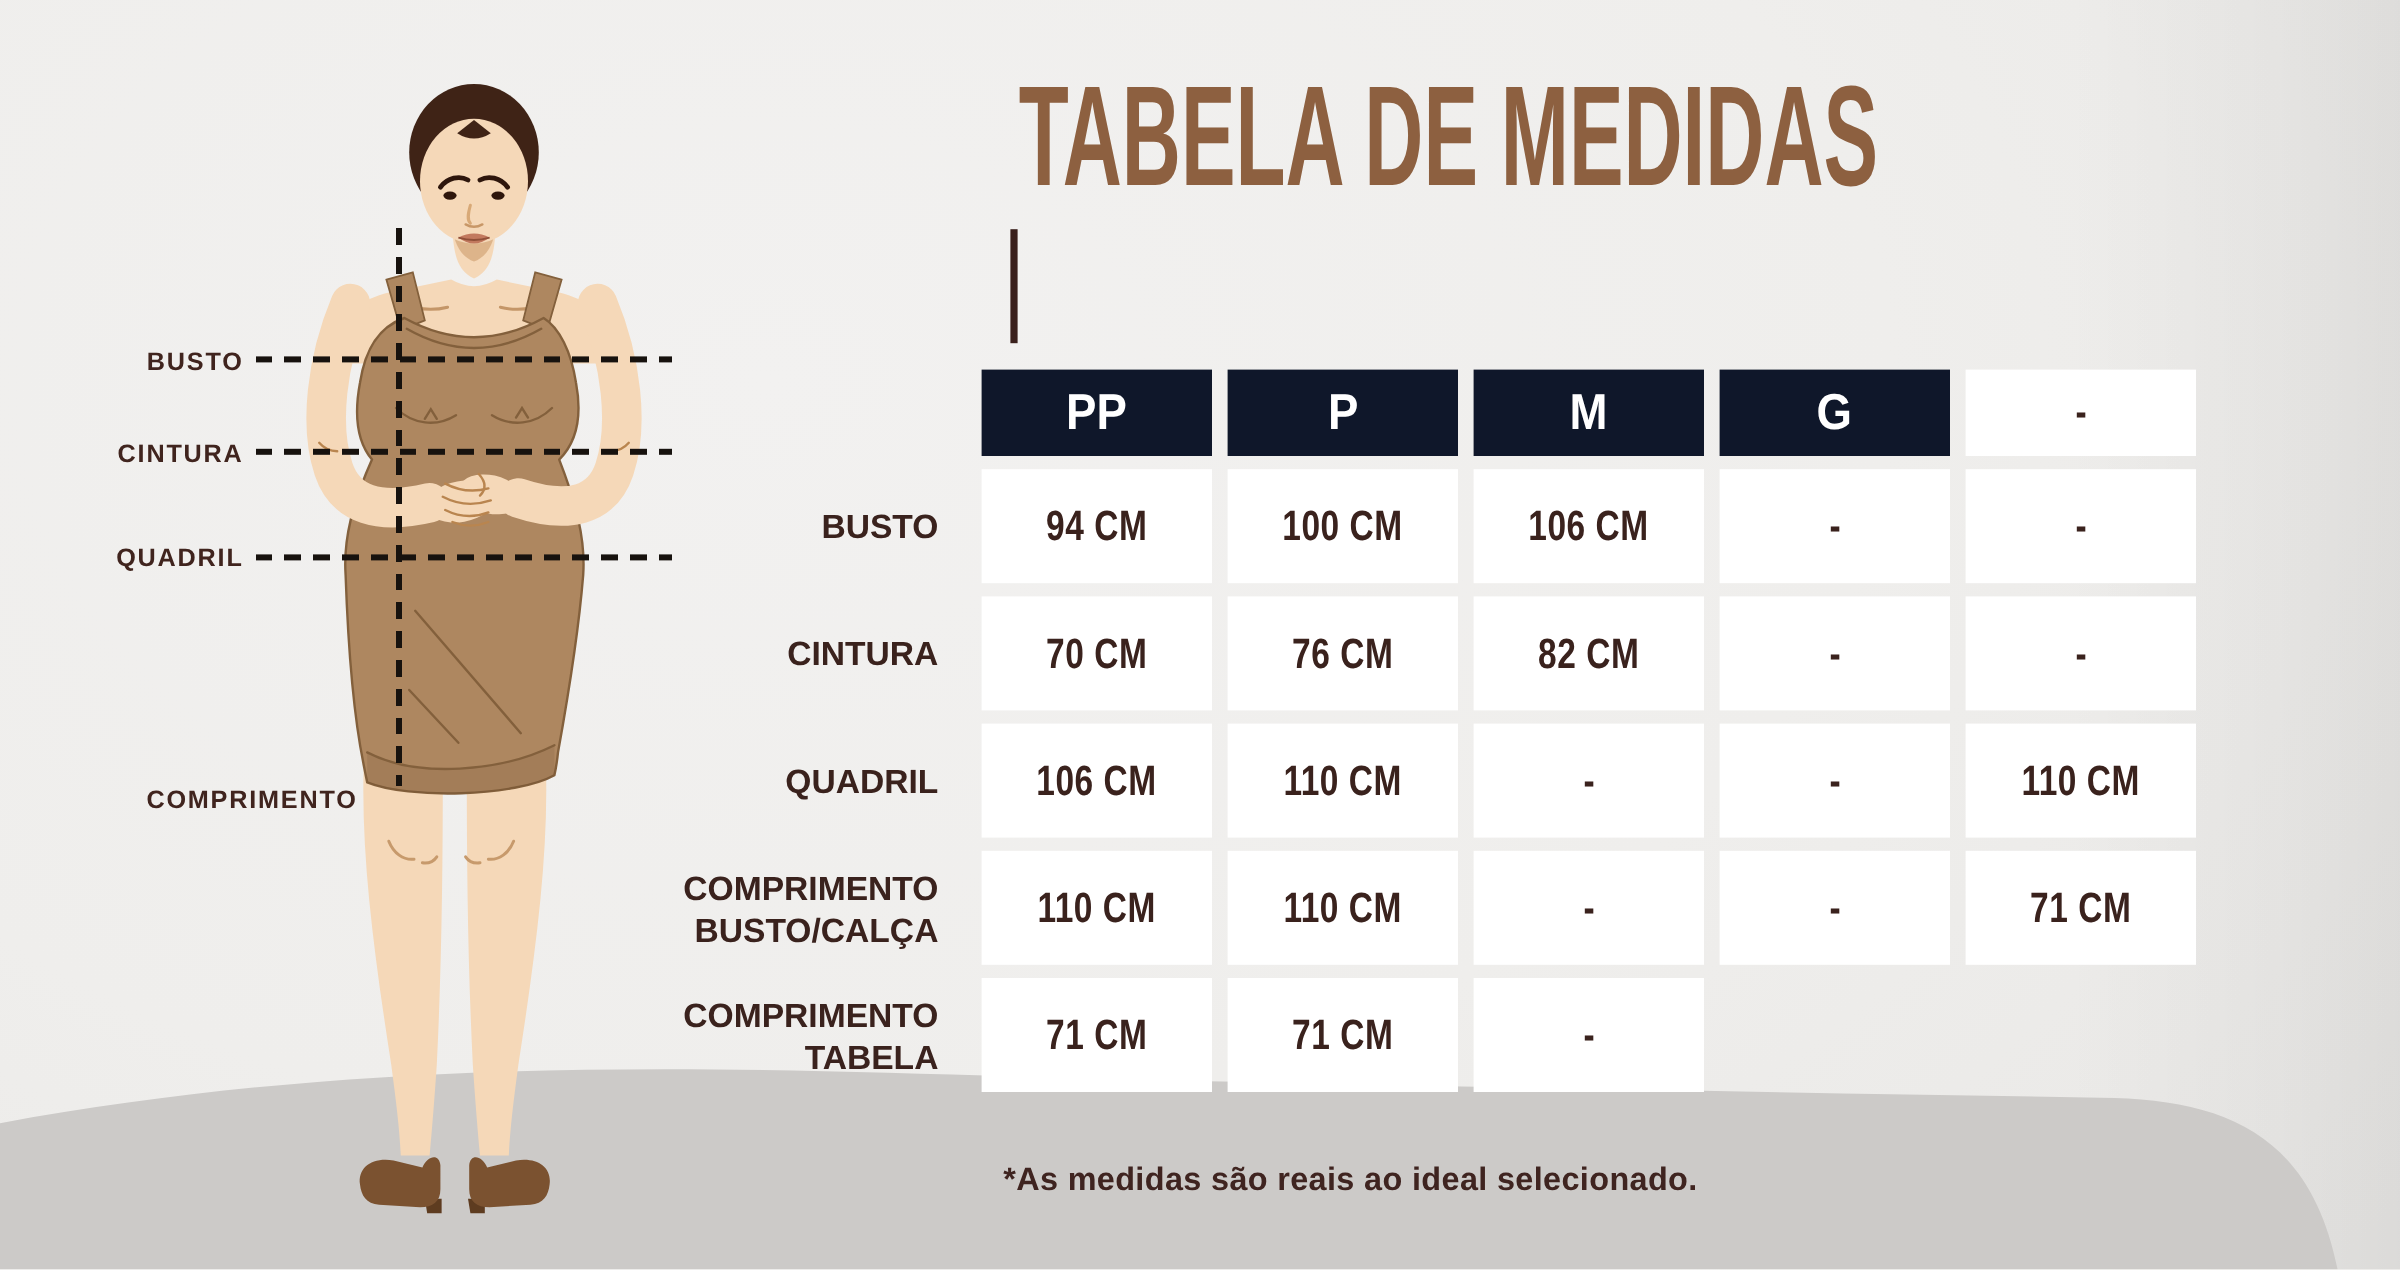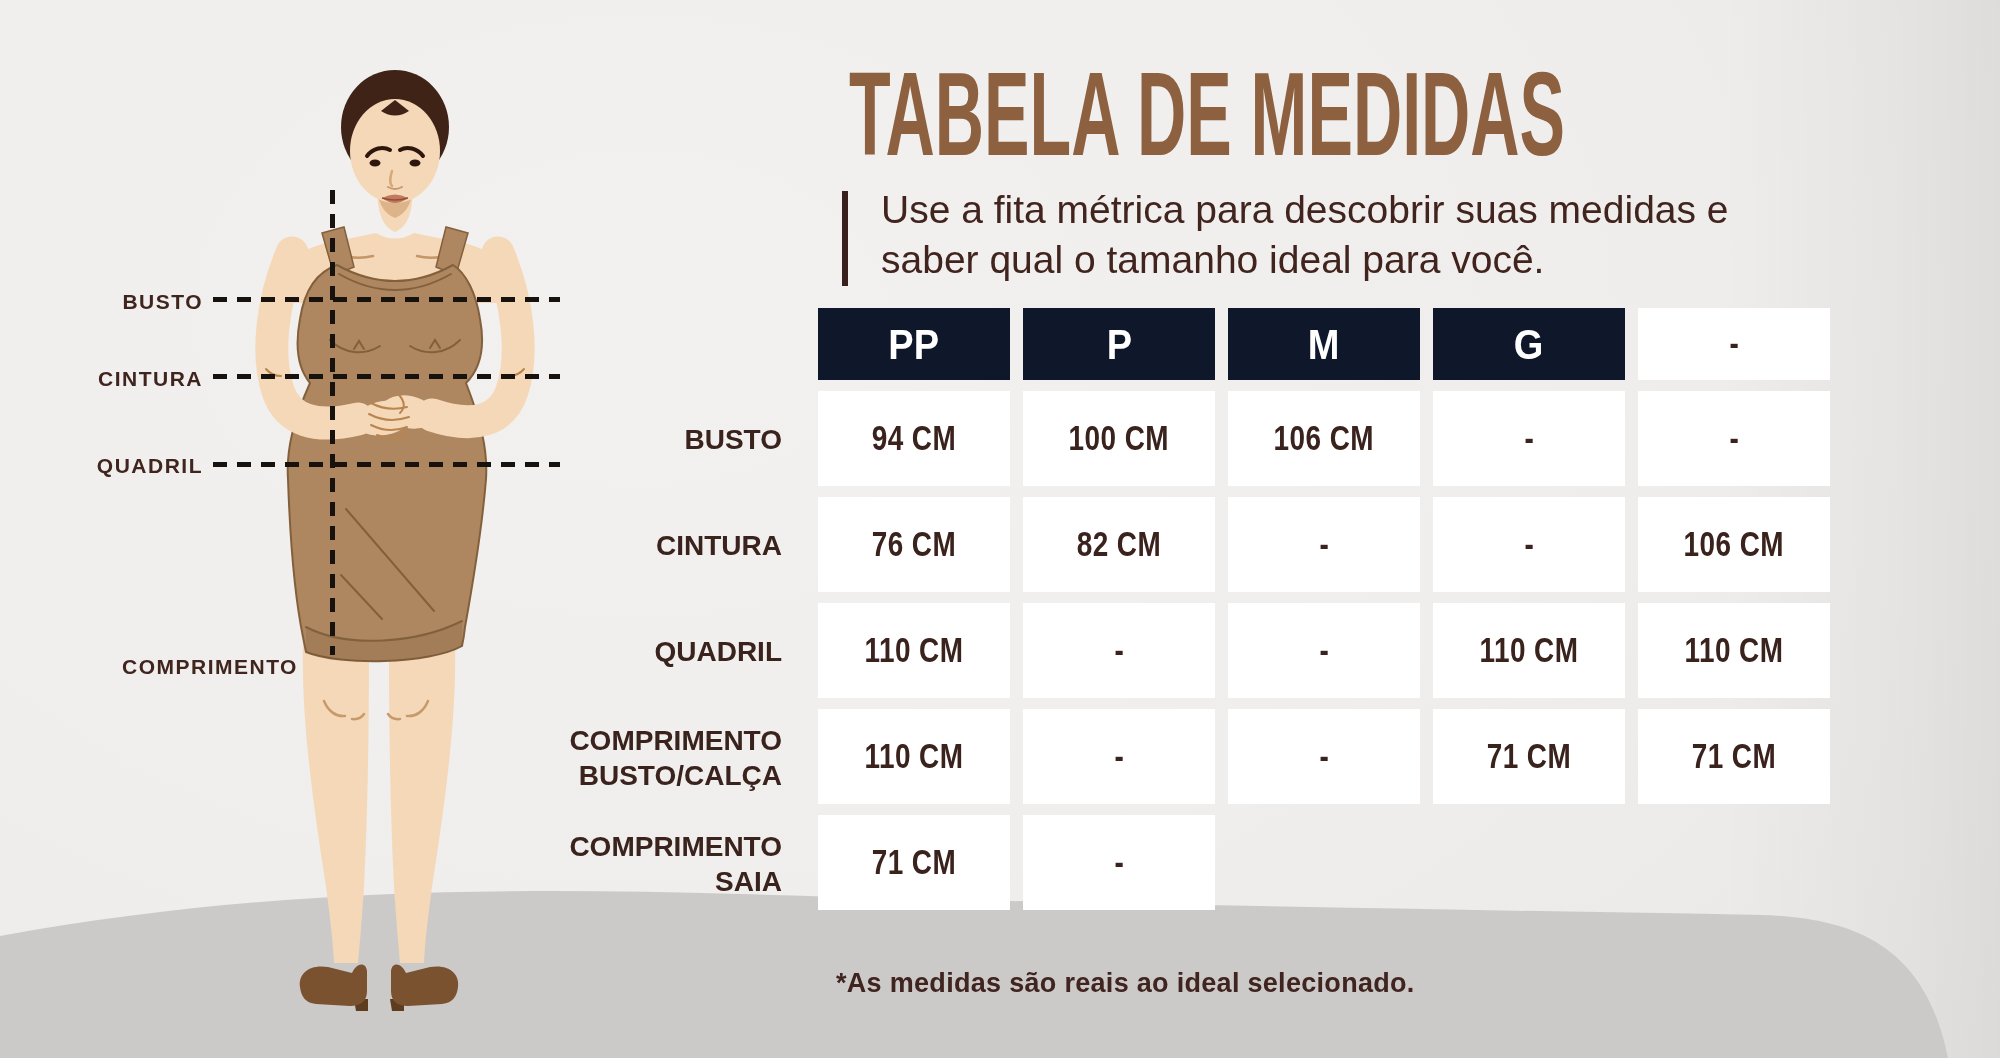--- a/index.html
+++ b/index.html
@@ -191,24 +191,20 @@
   <div class="dash-h" id="line-quadril"></div>
   <div class="dash-v" id="line-comprimento"></div>
 
   <div class="fig-label" id="fl-busto">BUSTO</div>
   <div class="fig-label" id="fl-cintura">CINTURA</div>
   <div class="fig-label" id="fl-quadril">QUADRIL</div>
   <div class="fig-label" id="fl-comprimento">COMPRIMENTO</div>
 
   <div class="title">TABELA DE MEDIDAS</div>
   <div class="subtitle-bar"></div>
-  <div class="subtitle">
-    <span class="line" style="display:block;">Use a fita métrica para descobrir suas medidas e</span>
-    <span class="line" style="display:block;">saber qual o tamanho ideal para você.</span>
-  </div>
 
   <div class="size-table">
     <div class="th">
         <span>PP</span>
       </div>
     <div class="th">
         <span>P</span>
       </div>
     <div class="th">
         <span>M</span>
@@ -230,20 +226,23 @@
         <span>106 CM</span>
       </div>
     <div class="td">
         <span>-</span>
       </div>
 
     <div class="td">
         <span>-</span>
       </div>
     <div class="td">
+        <span>70 CM</span>
+      </div>
+    <div class="td">
         <span>76 CM</span>
       </div>
     <div class="td">
         <span>82 CM</span>
       </div>
     <div class="td">
         <span>-</span>
       </div>
 
     <div class="td">
@@ -304,19 +303,19 @@
     <div class="rlabel" id="rl-2">
       <span class="line">QUADRIL</span>
 
     </div>
     <div class="rlabel" id="rl-3">
       <span class="line">COMPRIMENTO</span>
       <span class="line">BUSTO/CALÇA</span>
     </div>
     <div class="rlabel" id="rl-4">
       <span class="line">COMPRIMENTO</span>
-      <span class="line">SAIA</span>
+      <span class="line">TABELA</span>
     </div>
   </div>
 
   <div class="footnote">*As medidas são reais ao ideal selecionado.</div>
 
 </div>
 
 </body></html>

